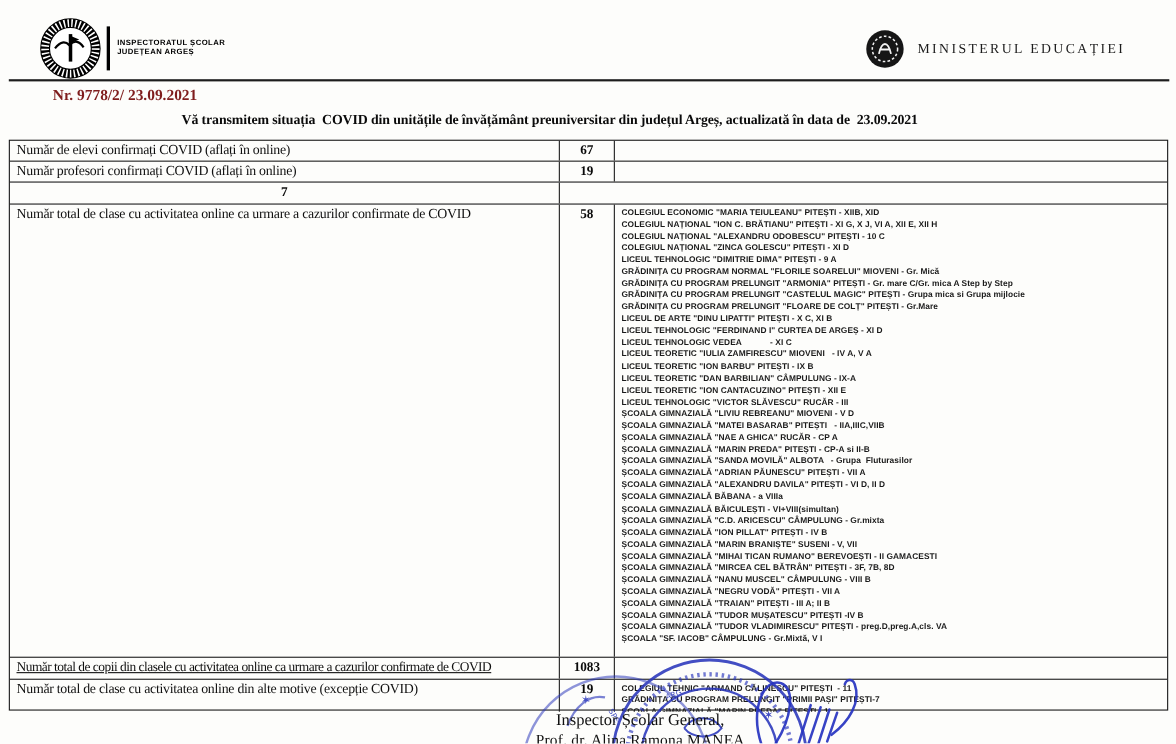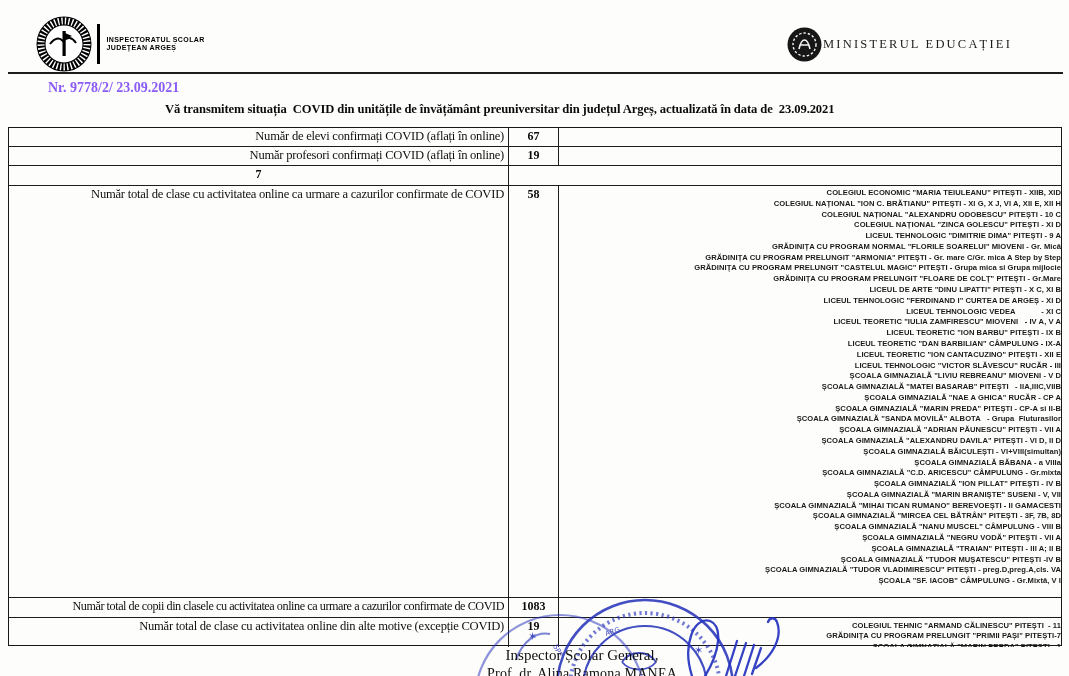--- a/index.html
+++ b/index.html
@@ -6,36 +6,36 @@
   body{
     width:1069px;height:676px;position:relative;overflow:hidden;
     background:#fdfdfb;color:#151515;
     font-family:"Liberation Serif","DejaVu Serif",serif;
   }
   
   .hdr-left{position:absolute;left:36px;top:16px;display:flex;align-items:center;}
   .hdr-divider{width:2.5px;height:40px;background:#000;margin:0 7px 0 5px;}
   .hdr-left-text{font-family:"Liberation Sans","DejaVu Sans",sans-serif;
     font-weight:bold;font-size:7px;line-height:8.5px;letter-spacing:.4px;color:#000;}
-  .hdr-right{position:absolute;left:786px;top:26px;display:flex;align-items:center;gap:0;}
+  .hdr-right{position:absolute;left:786px;top:26px;display:flex;align-items:center;gap:11px;}
   .ministry-text{font-size:12.5px;letter-spacing:2.2px;color:#1c1c1c;font-weight:500;}
   .hdr-rule{position:absolute;left:8px;right:6px;top:72px;border-top:2px solid #1d1d1d;}
-  .doc-number{position:absolute;left:48px;top:80px;font-weight:bold;font-size:14px;color:#8b5cf6;}
+  .doc-number{position:absolute;left:48px;top:80px;font-weight:bold;font-size:14px;color:#7f1d1d;}
   .doc-title{position:absolute;left:165px;top:102px;font-weight:bold;font-size:12.6px;
     letter-spacing:-.1px;color:#0b0b0b;white-space:pre;}
   
   .covid-table{position:absolute;left:8px;top:127px;width:1054px;height:519px;
     border:1.8px solid #181818;box-sizing:border-box;background:transparent;}
   .trow{display:grid;grid-template-columns:500px 50px 1fr;box-sizing:border-box;
     border-bottom:1.6px solid #1d1d1d;}
   .trow:last-child{border-bottom:none;}
-  .c{box-sizing:border-box;overflow:hidden;text-align:right;}
+  .c{box-sizing:border-box;overflow:hidden;}
   .c.label{border-right:1.6px solid #1d1d1d;font-size:12.6px;letter-spacing:-.25px;
     padding:1px 4px 0 6px;white-space:nowrap;color:#101010;}
-  .c.label.tight{font-size:12.2px;letter-spacing:-.45px;}
+  .c.label.tight{font-size:12.2px;letter-spacing:-.45px;text-decoration:underline;}
   .c.value{border-right:1.6px solid #1d1d1d;font-weight:bold;font-size:12px;
     text-align:center;padding-top:1px;color:#0a0a0a;}
   .c.detail{font-family:"Liberation Sans","DejaVu Sans",sans-serif;font-weight:bold;
     font-size:7.6px;color:#1a1a1a;padding:2px 0 0 6px;}
   .r4 .detail{line-height:10.78px;}
   .r6 .detail{line-height:10.3px;padding-top:3px;}
   .list-line{white-space:pre;letter-spacing:.05px;}
   
   .footer{position:absolute;left:432px;top:647px;width:300px;text-align:center;z-index:7;}
   .sig-title{font-size:15px;color:#101010;}
@@ -115,22 +115,22 @@
         <div class="list-line">LICEUL TEORETIC "DAN BARBILIAN" CÂMPULUNG - IX-A</div>
         <div class="list-line">LICEUL TEORETIC "ION CANTACUZINO" PITEȘTI - XII E</div>
         <div class="list-line">LICEUL TEHNOLOGIC "VICTOR SLĂVESCU" RUCĂR - III</div>
         <div class="list-line">ȘCOALA GIMNAZIALĂ "LIVIU REBREANU" MIOVENI - V D</div>
         <div class="list-line">ȘCOALA GIMNAZIALĂ "MATEI BASARAB" PITEȘTI   - IIA,IIIC,VIIB</div>
         <div class="list-line">ȘCOALA GIMNAZIALĂ "NAE A GHICA" RUCĂR - CP A</div>
         <div class="list-line">ȘCOALA GIMNAZIALĂ "MARIN PREDA" PITEȘTI - CP-A si II-B</div>
         <div class="list-line">ȘCOALA GIMNAZIALĂ "SANDA MOVILĂ" ALBOTA   - Grupa  Fluturasilor</div>
         <div class="list-line">ȘCOALA GIMNAZIALĂ "ADRIAN PĂUNESCU" PITEȘTI - VII A</div>
         <div class="list-line">ȘCOALA GIMNAZIALĂ "ALEXANDRU DAVILA" PITEȘTI - VI D, II D</div>
+        <div class="list-line">ȘCOALA GIMNAZIALĂ BĂBANA - a VIIIa</div>
         <div class="list-line">ȘCOALA GIMNAZIALĂ BĂICULEȘTI - VI+VIII(simultan)</div>
-        <div class="list-line">ȘCOALA GIMNAZIALĂ BĂBANA - a VIIIa</div>
         <div class="list-line">ȘCOALA GIMNAZIALĂ "C.D. ARICESCU" CÂMPULUNG - Gr.mixta</div>
         <div class="list-line">ȘCOALA GIMNAZIALĂ "ION PILLAT" PITEȘTI - IV B</div>
         <div class="list-line">ȘCOALA GIMNAZIALĂ "MARIN BRANIȘTE" SUSENI - V, VII</div>
         <div class="list-line">ȘCOALA GIMNAZIALĂ "MIHAI TICAN RUMANO" BEREVOEȘTI - II GAMACESTI</div>
         <div class="list-line">ȘCOALA GIMNAZIALĂ "MIRCEA CEL BĂTRÂN" PITEȘTI - 3F, 7B, 8D</div>
         <div class="list-line">ȘCOALA GIMNAZIALĂ "NANU MUSCEL" CÂMPULUNG - VIII B</div>
         <div class="list-line">ȘCOALA GIMNAZIALĂ "NEGRU VODĂ" PITEȘTI - VII A</div>
         <div class="list-line">ȘCOALA GIMNAZIALĂ "TRAIAN" PITEȘTI - III A; II B</div>
         <div class="list-line">ȘCOALA GIMNAZIALĂ "TUDOR MUȘATESCU" PITEȘTI -IV B</div>
         <div class="list-line">ȘCOALA GIMNAZIALĂ "TUDOR VLADIMIRESCU" PITEȘTI - preg.D,preg.A,cls. VA</div>

